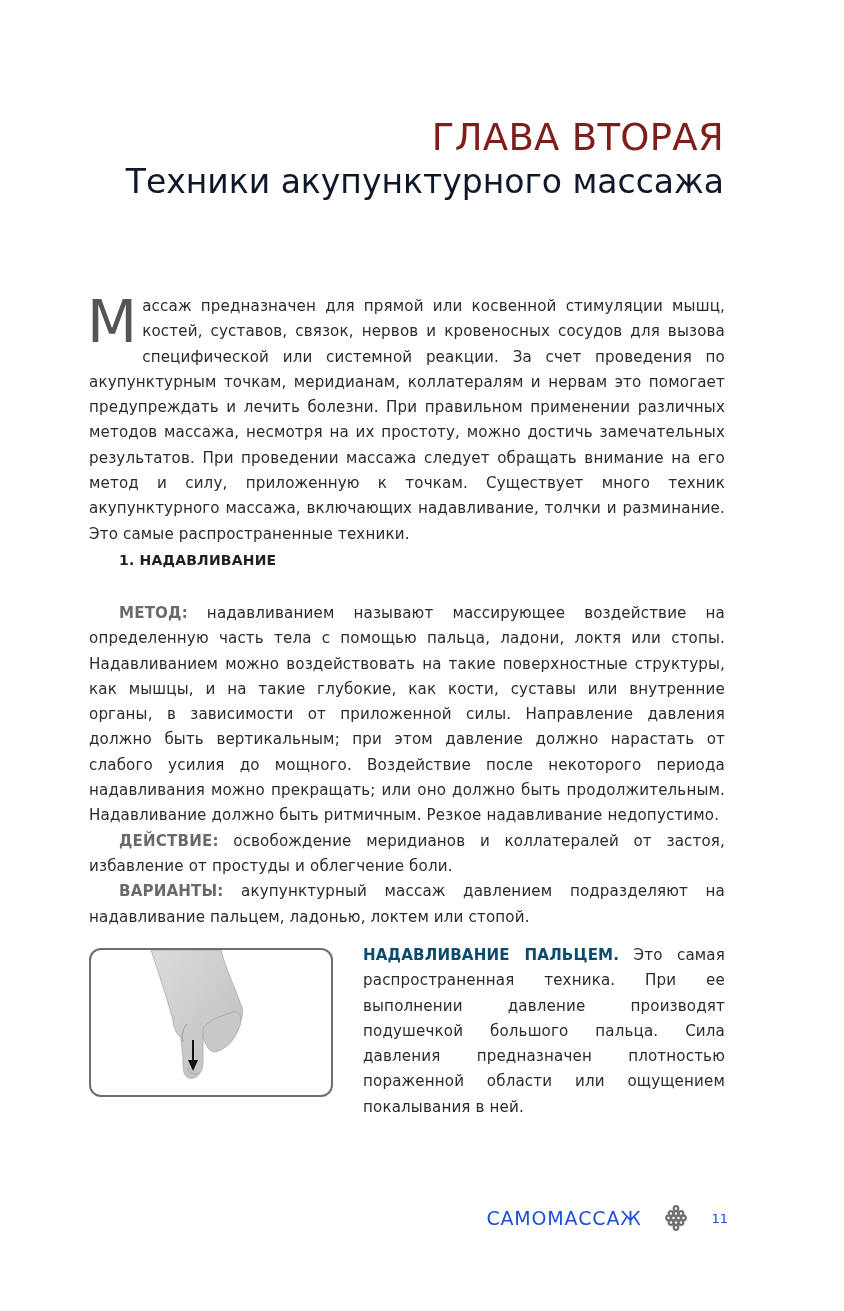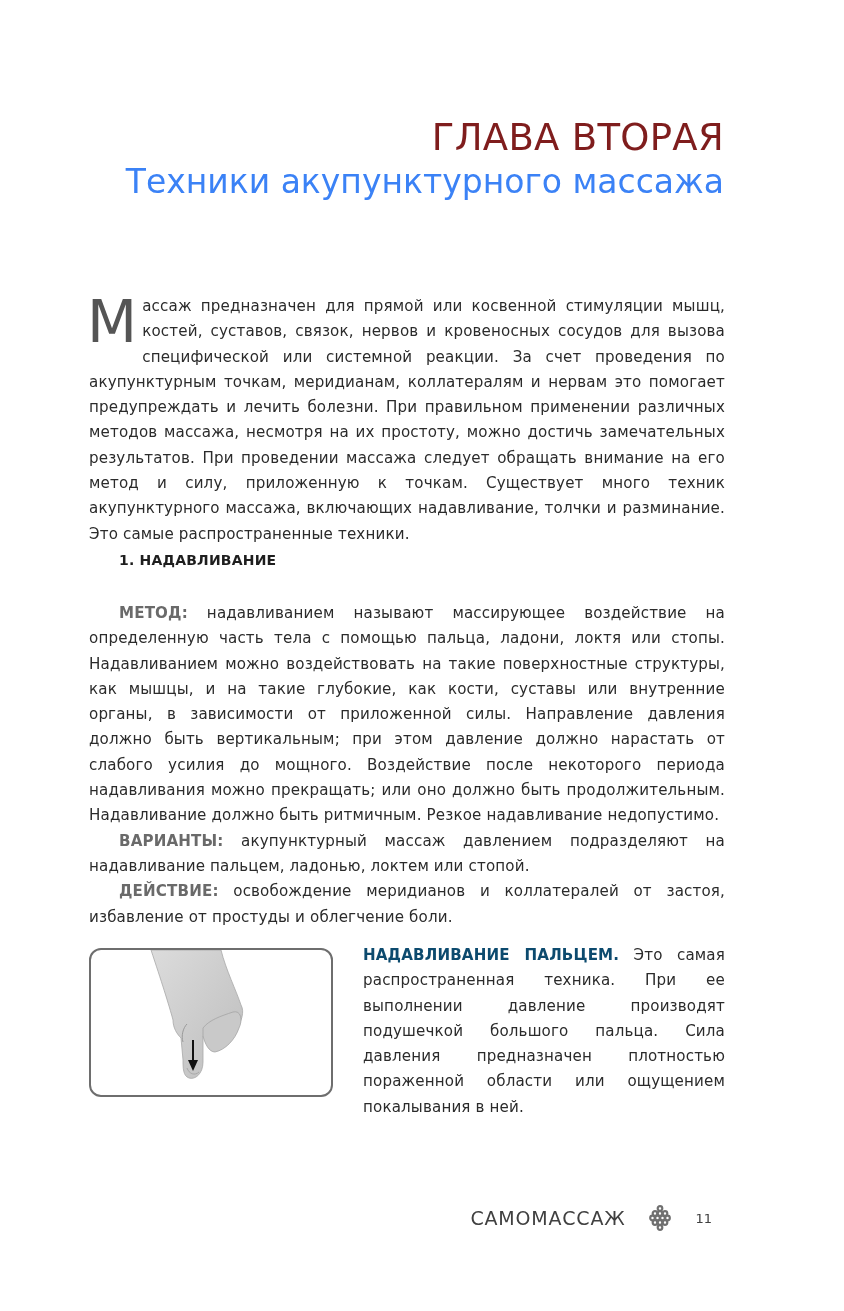--- a/index.html
+++ b/index.html
@@ -1,57 +1,57 @@
 <!DOCTYPE html>
 <html><head>
 <meta charset="utf-8">
 <style>
   html, body { margin: 0; padding: 0; background: #ffffff; }
   body { width: 844px; height: 1311px; position: relative; overflow: hidden;
          font-family: "DejaVu Sans", sans-serif; color: #2a2a2a; }
   .chapter-label { position: absolute; right: 120px; top: 116px; font-size: 37px; color: #7f1d1d;
          letter-spacing: 0.3px; white-space: nowrap; font-weight: normal; }
-  .chapter-title { position: absolute; right: 120px; top: 162px; font-size: 33px; color: #3b82f6;
+  .chapter-title { position: absolute; right: 120px; top: 162px; font-size: 33px; color: #0f172a;
          white-space: nowrap; }
   .body-text { position: absolute; left: 89px; width: 636px; font-size: 15.1px; line-height: 25.3px;
          text-align: justify; color: #2b2b2b; letter-spacing: 0.15px; }
   .intro { top: 294px; }
   .dropcap { float: left; font-size: 58px; line-height: 50px; color: #555555; margin: 3px 5px 0 -2px;
          font-weight: normal; }
   .section-heading { position: absolute; left: 119px; top: 552px; font-size: 14px; font-weight: bold;
          color: #1e1e1e; letter-spacing: 0.2px; }
   .section-body { top: 601px; }
   .section-body p { margin: 0; text-indent: 30px; }
   .lead { font-weight: bold; color: #6a6a6a; }
   .figure-frame { position: absolute; left: 89px; top: 948px; width: 244px; height: 149px;
          border: 2px solid #6e6e6e; border-radius: 12px; box-sizing: border-box; background: #fff; overflow: hidden; }
   .side-text { position: absolute; left: 363px; top: 943px; width: 362px; font-size: 15.1px;
          line-height: 25.3px; text-align: justify; color: #2b2b2b; letter-spacing: 0.15px; }
   .side-text .lead { color: #0c4a6e; }
-  .footer { position: absolute; right: 132px; top: 1205px; display: flex; align-items: center; gap: 24px;
-         color: #404040; font-size: 19px; }
+  .footer { position: absolute; right: 116px; top: 1205px; display: flex; align-items: center; gap: 24px;
+         color: #1d4ed8; font-size: 19px; }
   .footer .running-head { letter-spacing: 0.8px; }
   .footer .page-number { font-size: 13px; }
 </style>
 </head>
 <body>
 
 <div class="chapter-label">ГЛАВА ВТОРАЯ</div>
 <div class="chapter-title">Техники акупунктурного массажа</div>
 
 <div class="body-text intro">
   <span class="dropcap">М</span><span>ассаж предназначен для прямой или косвенной стимуляции мышц, костей, суставов, связок, нервов и кровеносных сосудов для вызова специфической или системной реакции. За счет проведения по акупунктурным точкам, меридианам, коллатералям и нервам это помогает предупреждать и лечить болезни. При правильном применении различных методов массажа, несмотря на их простоту, можно достичь замечательных результатов. При проведении массажа следует обращать внимание на его метод и силу, приложенную к точкам. Существует много техник акупунктурного массажа, включающих надавливание, толчки и разминание. Это самые распространенные техники.</span>
 </div>
 
 <div class="section-heading">1. НАДАВЛИВАНИЕ</div>
 
 <div class="body-text section-body">
   <p><span class="lead">МЕТОД:</span><span> надавливанием называют массирующее воздействие на определенную часть тела с помощью пальца, ладони, локтя или стопы. Надавливанием можно воздействовать на такие поверхностные структуры, как мышцы, и на такие глубокие, как кости, суставы или внутренние органы, в зависимости от приложенной силы. Направление давления должно быть вертикальным; при этом давление должно нарастать от слабого усилия до мощного. Воздействие после некоторого периода надавливания можно прекращать; или оно должно быть продолжительным. Надавливание должно быть ритмичным. Резкое надавливание недопустимо.</span></p>
+  <p><span class="lead">ДЕЙСТВИЕ:</span><span> освобождение меридианов и коллатералей от застоя, избавление от простуды и облегчение боли.</span></p>
   <p><span class="lead">ВАРИАНТЫ:</span><span> акупунктурный массаж давлением подразделяют на надавливание пальцем, ладонью, локтем или стопой.</span></p>
-  <p><span class="lead">ДЕЙСТВИЕ:</span><span> освобождение меридианов и коллатералей от застоя, избавление от простуды и облегчение боли.</span></p>
 </div>
 
 <div class="figure-frame">
   <svg width="240" height="145" viewBox="0 0 240 145">
     <defs>
       <linearGradient id="skin" x1="0" y1="0" x2="1" y2="1">
         <stop offset="0" stop-color="#dcdcdc"></stop>
         <stop offset="1" stop-color="#bdbdbd"></stop>
       </linearGradient>
     </defs>

